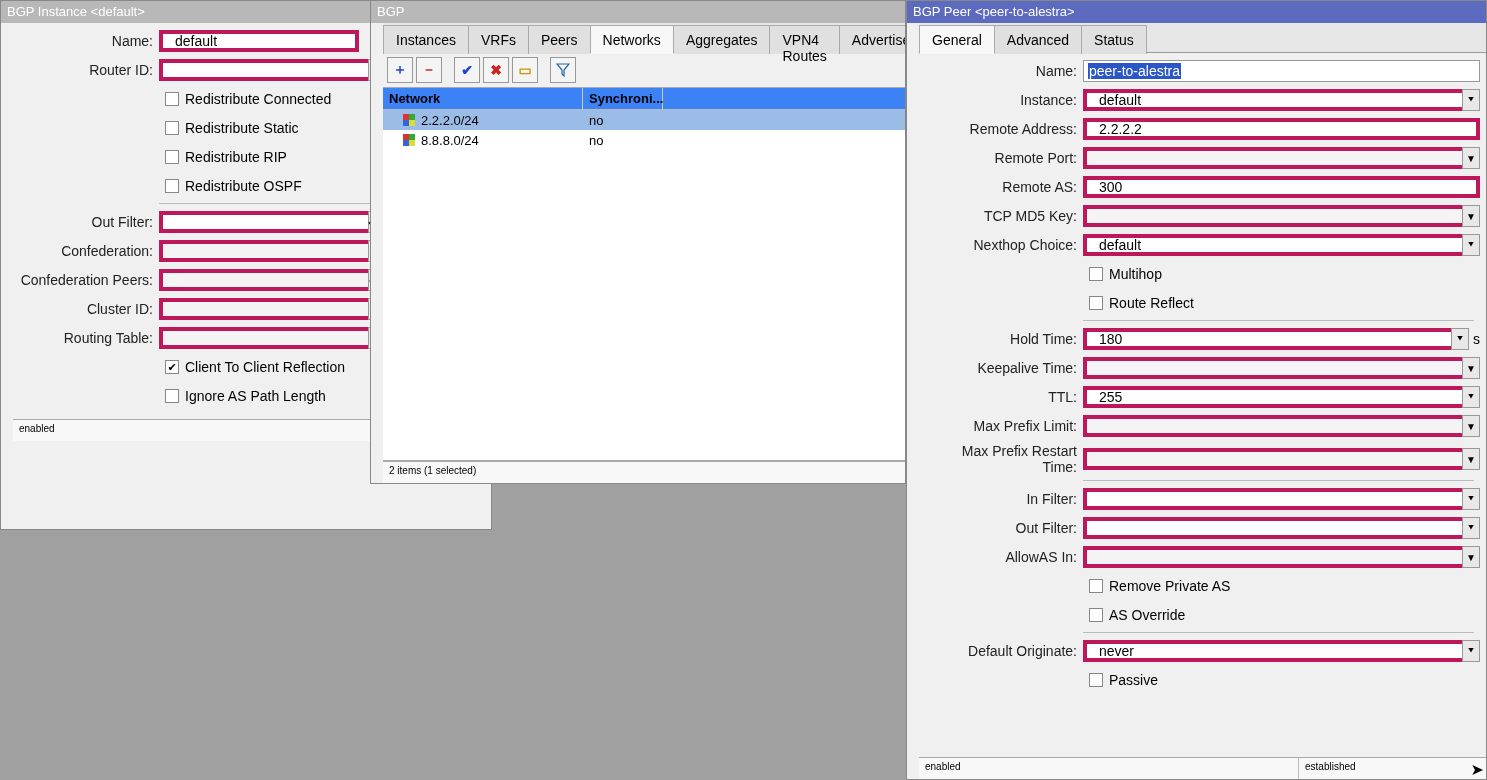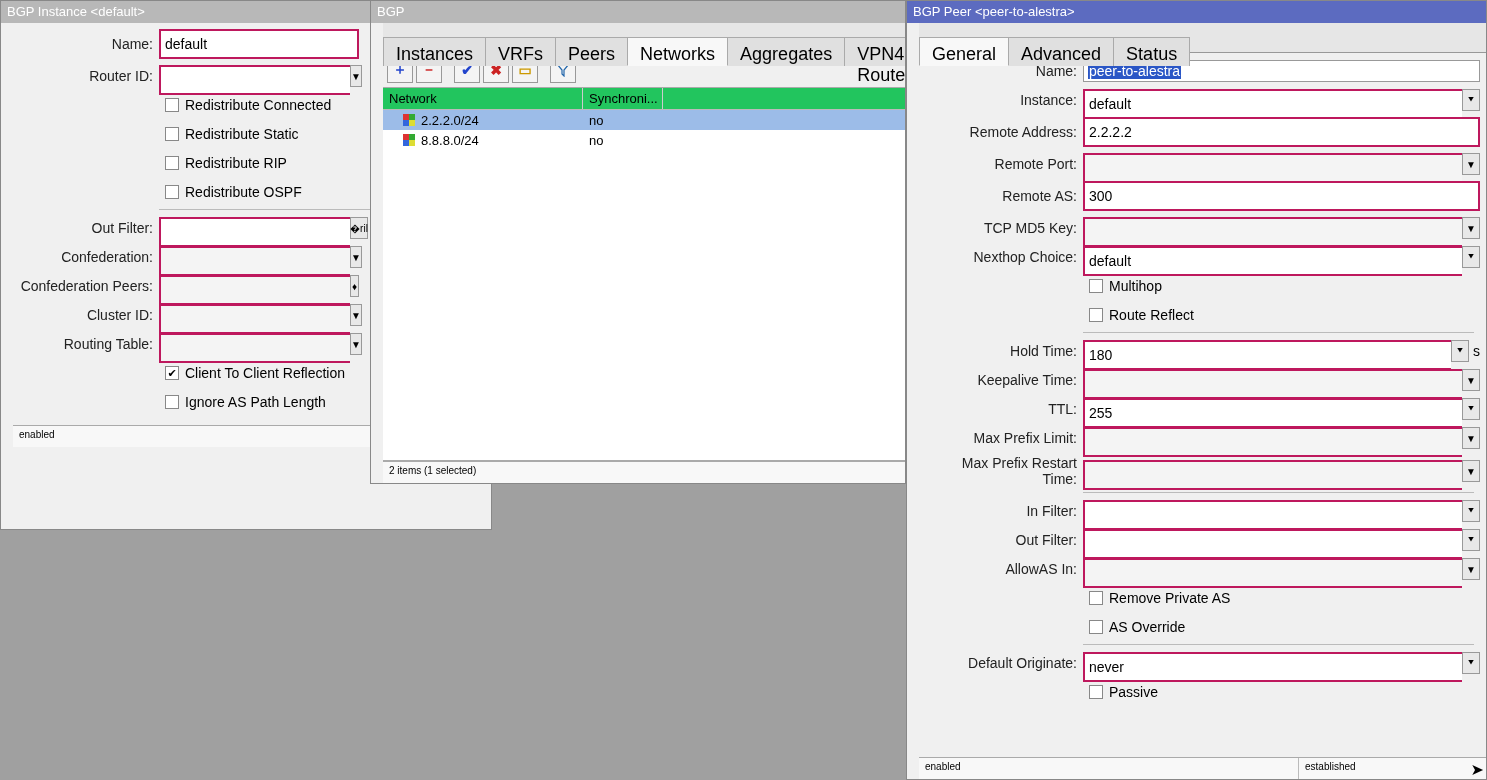--- a/index.html
+++ b/index.html
@@ -51,24 +51,24 @@
   }
   .row label {
     width: 140px;
     text-align: right;
     padding-right: 6px;
     font-size: 14px;
     color: #222;
   }
   .peer .row label { width: 158px; }
   input[type=text] {
-    height: 30px;
-    border: 2px solid #be185d;
+    height: 22px;
+    border: 4px solid #be185d;
     background: #fff;
-    padding: 2px 4px;
+    padding: 2px 12px;
     font-size: 14px;
     font-family: inherit;
   }
   .combo {
     display: flex;
     align-items: stretch;
     height: 22px;
   }
   .combo input { flex: 1; border-right: none; }
   .combo.readonly input { background: #f4f4f4; }
@@ -120,28 +120,28 @@
   
   .tabs {
     display: flex;
     border-bottom: 1px solid #999;
     background: #e6e6e6;
     height: 30px;
     flex: none;
   }
   .tab {
     padding: 6px 12px;
-    font-size: 18px;
+    font-size: 14px;
     border: 1px solid #aaa;
     border-bottom: none;
     background: #e0e0e0;
     margin-right: -1px;
     cursor: pointer;
     position: relative;
-    top: 14px;
+    top: 2px;
   }
   .tab.active {
     background: #f8f8f8;
     border-bottom: 1px solid #f8f8f8;
     z-index: 2;
   }
   .toolbar {
     display: flex;
     gap: 3px;
     padding: 4px;
@@ -159,24 +159,25 @@
   }
   .tsep { width: 6px; }
   .grid {
     flex: 1;
     background: #fff;
     overflow: auto;
     border-bottom: 1px solid #aaa;
   }
   .grid-head {
     display: flex;
-    background: #22c55e;
+    background: #3b82f6;
     border-bottom: 1px solid #bbb;
     height: 22px;
     font-size: 13px;
+    font-weight: bold;
   }
   .grid-head .c {
     padding: 3px 6px;
     border-right: 1px solid #ccc;
   }
   .grid-row {
     display: flex;
     height: 20px;
     font-size: 13px;
     align-items: center;

